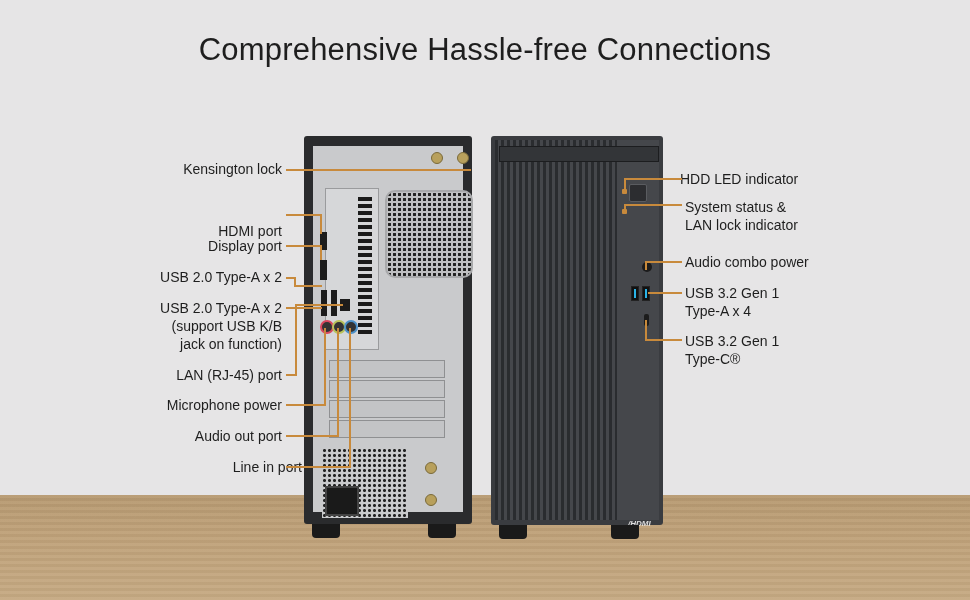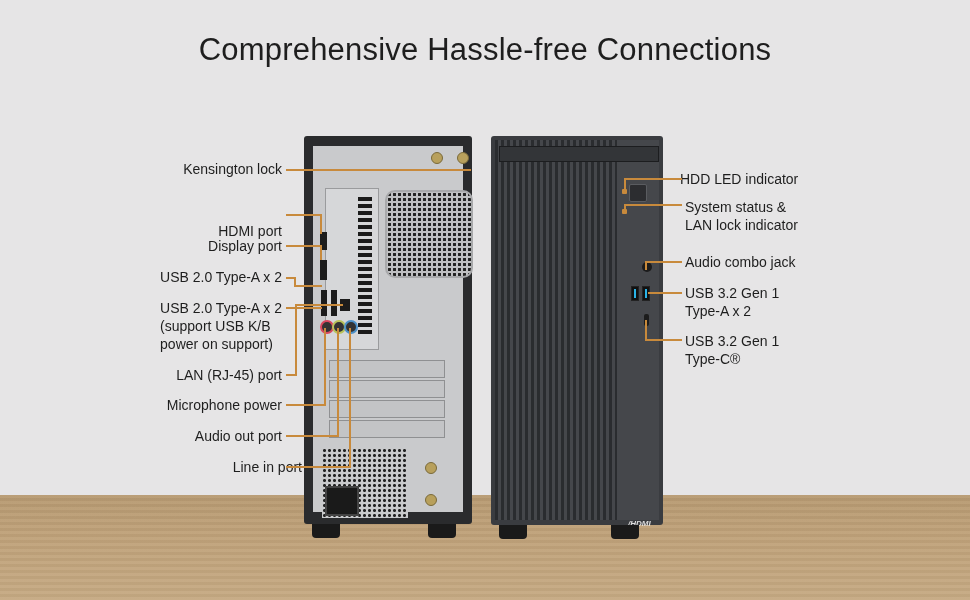--- a/index.html
+++ b/index.html
@@ -1,21 +1,21 @@
 <!DOCTYPE html>
 <html><head>
 <meta charset="utf-8">
 <style>
   html,body{margin:0;padding:0;}
   body{width:970px;height:600px;position:relative;overflow:hidden;background:#e6e5e6;font-family:"Liberation Sans","DejaVu Sans",sans-serif;}
   .floor{position:absolute;left:0;top:495px;width:970px;height:105px;background:linear-gradient(180deg,#b79a72 0%,#c0a27a 40%,#c6aa83 100%);}
   .floor::after{content:"";position:absolute;inset:0;background:repeating-linear-gradient(180deg,rgba(255,255,255,0.04) 0 3px,rgba(0,0,0,0.03) 3px 6px);}
   .title{position:absolute;left:0;top:32px;width:970px;text-align:center;font-size:31px;color:#1e1e1e;letter-spacing:0.2px;}
   .label{position:absolute;font-size:14px;color:#1e1e1e;line-height:18px;white-space:nowrap;}
-  .label.left{}
+  .label.left{text-align:right;}
   .line{position:absolute;background:#c88a3c;}
   .dot{position:absolute;width:5px;height:5px;background:#c88a3c;border-radius:1px;}
 
   
   .rear{position:absolute;left:304px;top:136px;width:168px;height:388px;background:#2a2b2d;border-radius:3px;}
   .rear-inner{position:absolute;left:9px;top:10px;width:150px;height:366px;background:#c9cacc;}
   .io-shield{position:absolute;left:12px;top:42px;width:52px;height:160px;background:#d6d7d9;border:1px solid #9a9b9d;}
   .vents-col{position:absolute;left:32px;top:8px;width:14px;height:140px;background:repeating-linear-gradient(180deg,#1b1b1b 0 4px,#d6d7d9 4px 7px);}
   .fan{position:absolute;left:72px;top:44px;width:84px;height:84px;border-radius:10px;background:radial-gradient(circle,#222 1.4px,#bfc0c2 1.7px) 0 0/5px 5px;border:2px solid #a8a9ab;}
   .slot{position:absolute;left:16px;width:114px;height:16px;background:#c3c4c6;border:1px solid #8f9092;}
@@ -100,21 +100,21 @@
 <div class="line" style="left:320px;top:245px;width:2px;height:15px"></div>
 
 <div class="label left" style="right:688px;top:268px">USB 2.0 Type-A x 2</div>
 <div class="line" style="left:286px;top:277px;width:10px;height:2px"></div>
 <div class="line" style="left:294px;top:277px;width:2px;height:9px"></div>
 <div class="line" style="left:294px;top:285px;width:28px;height:2px"></div>
 
 <div class="label left" style="right:688px;top:299px">
   <div>USB 2.0 Type-A x 2</div>
   <div>(support USB K/B</div>
-  <div>power on support)</div>
+  <div>jack on function)</div>
 </div>
 <div class="line" style="left:286px;top:307px;width:36px;height:2px"></div>
 
 <div class="label left" style="right:688px;top:366px">LAN (RJ-45) port</div>
 <div class="line" style="left:286px;top:374px;width:11px;height:2px"></div>
 <div class="line" style="left:295px;top:305px;width:2px;height:71px"></div>
 <div class="line" style="left:295px;top:304px;width:48px;height:2px"></div>
 
 <div class="label left" style="right:688px;top:396px">Microphone power</div>
 <div class="line" style="left:286px;top:404px;width:40px;height:2px"></div>
@@ -134,27 +134,27 @@
 <div class="dot" style="left:622px;top:189px"></div>
 
 <div class="label" style="left:685px;top:198px">
   <div>System status &amp;</div>
   <div>LAN lock indicator</div>
 </div>
 <div class="line" style="left:624px;top:204px;width:58px;height:2px"></div>
 <div class="line" style="left:624px;top:204px;width:2px;height:7px"></div>
 <div class="dot" style="left:622px;top:209px"></div>
 
-<div class="label" style="left:685px;top:253px">Audio combo jack</div>
+<div class="label" style="left:685px;top:253px">Audio combo power</div>
 <div class="line" style="left:645px;top:261px;width:37px;height:2px"></div>
 <div class="line" style="left:645px;top:261px;width:2px;height:9px"></div>
 
 <div class="label" style="left:685px;top:284px">
   <div>USB 3.2 Gen 1</div>
-  <div>Type-A x 2</div>
+  <div>Type-A x 4</div>
 </div>
 <div class="line" style="left:648px;top:292px;width:34px;height:2px"></div>
 
 <div class="label" style="left:685px;top:332px">
   <div>USB 3.2 Gen 1</div>
   <div>Type-C®</div>
 </div>
 <div class="line" style="left:645px;top:320px;width:2px;height:21px"></div>
 <div class="line" style="left:645px;top:339px;width:37px;height:2px"></div>
 

